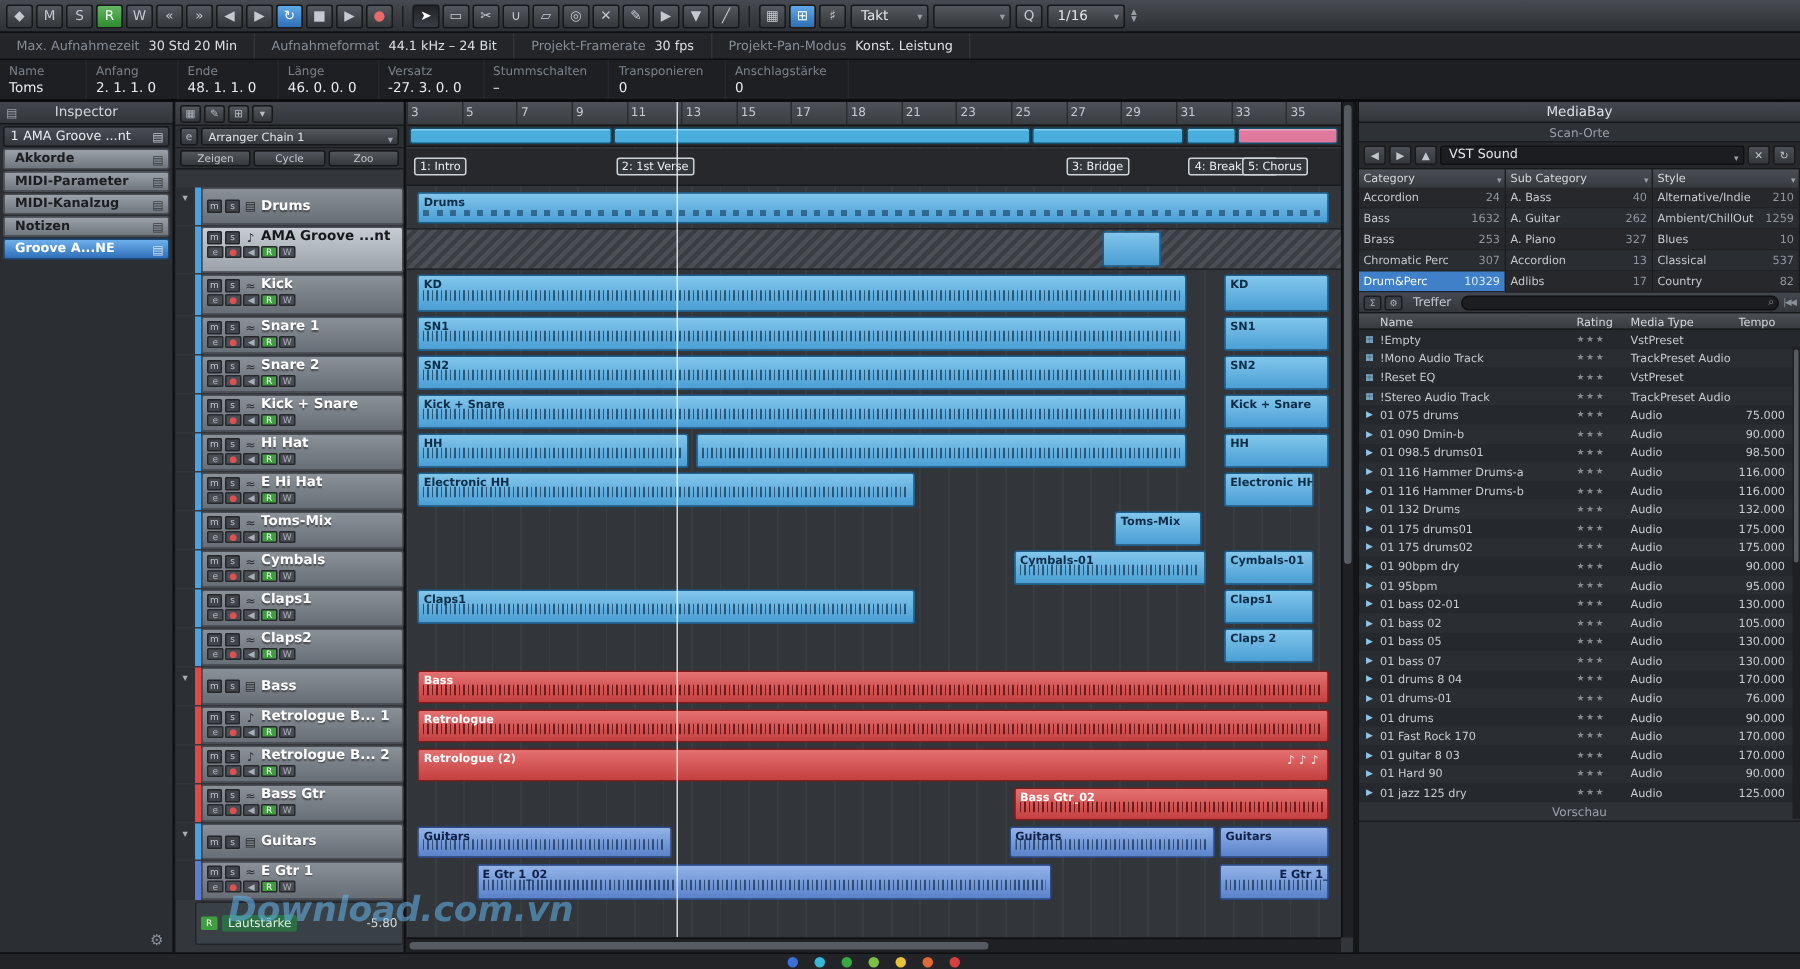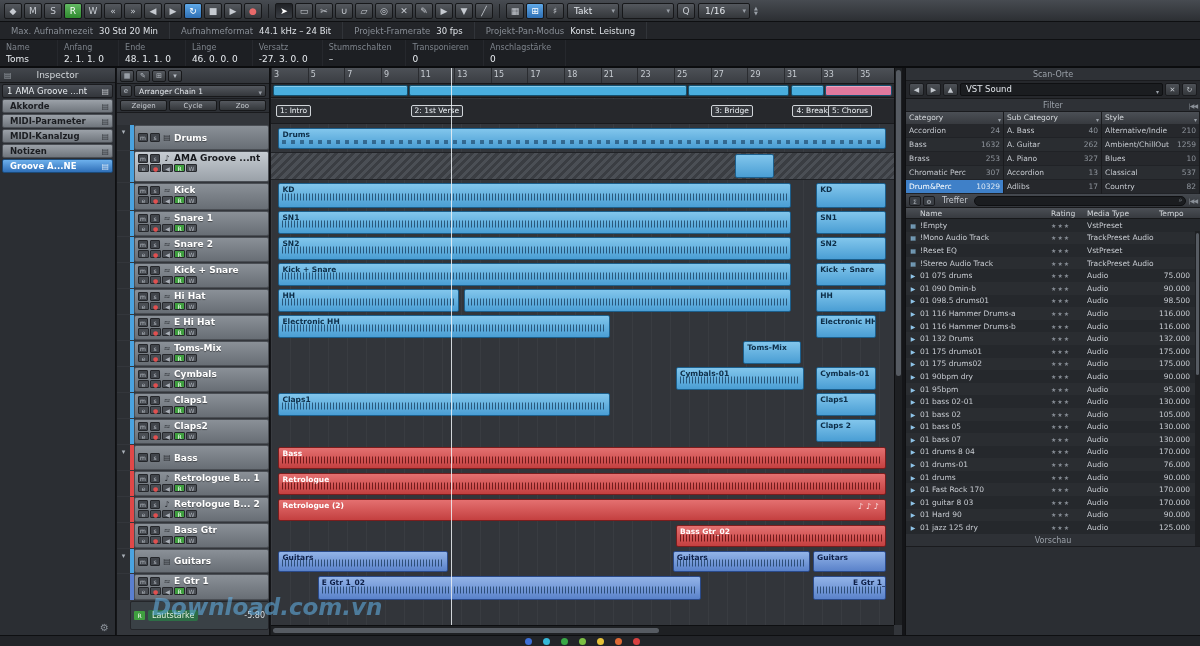--- a/index.html
+++ b/index.html
@@ -766,40 +766,37 @@
   <div id="playhead"></div>
   <div id="vscroll">
       <div class="thumb"></div>
     </div>
   <div id="hscroll">
       <div class="thumb"></div>
     </div>
 </div>
 
 <div id="mediabay">
+  <div class="mbtitle">MediaBay</div>
   <div class="mbsec">
     <span>Scan-Orte</span>
   </div>
   <div id="mblocrow">
     <span style="display:flex;gap:2px">
 
     <div class="mbbtn">◀</div>
         <div class="mbbtn">▶</div>
         <div class="mbbtn">▲</div>
       </span>
     <div id="vstselect">VST Sound</div>
     <span style="display:flex;gap:2px">
 
     <div class="mbbtn">✕</div>
         <div class="mbbtn">↻</div>
       </span>
-  </div>
-  <div class="mbsec">
-    <span>Filter</span>
-    <span class="coll">|◀◀</span>
   </div>
   <div id="filter-cols">
 
   <div class="fcol">
         <div class="fhead">Category</div>
         <div>
 
         <div class="frow">
               <span>Accordion</span>
               <span class="cnt">24</span>

